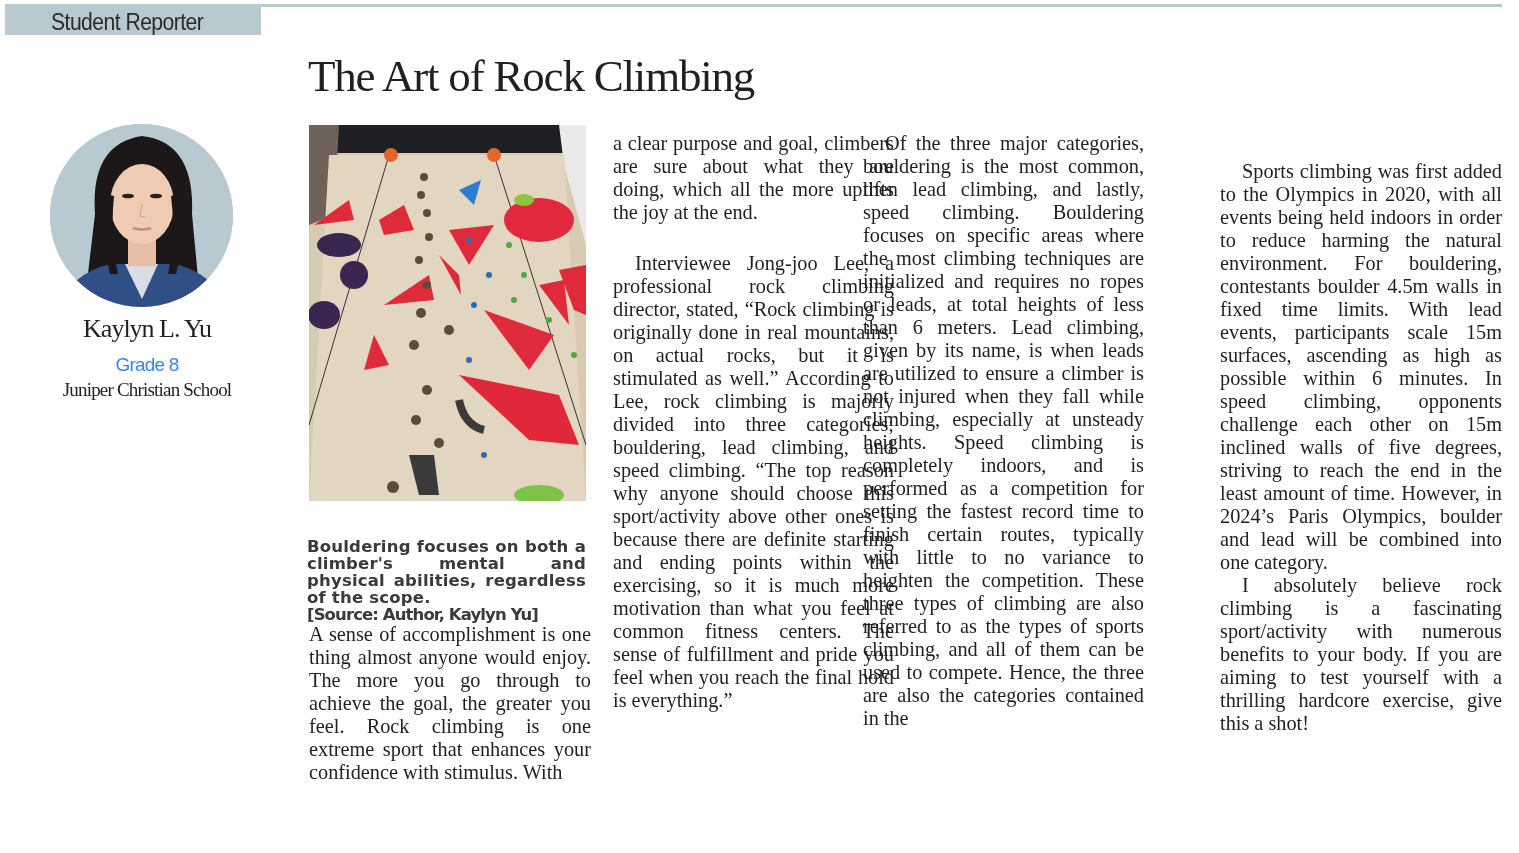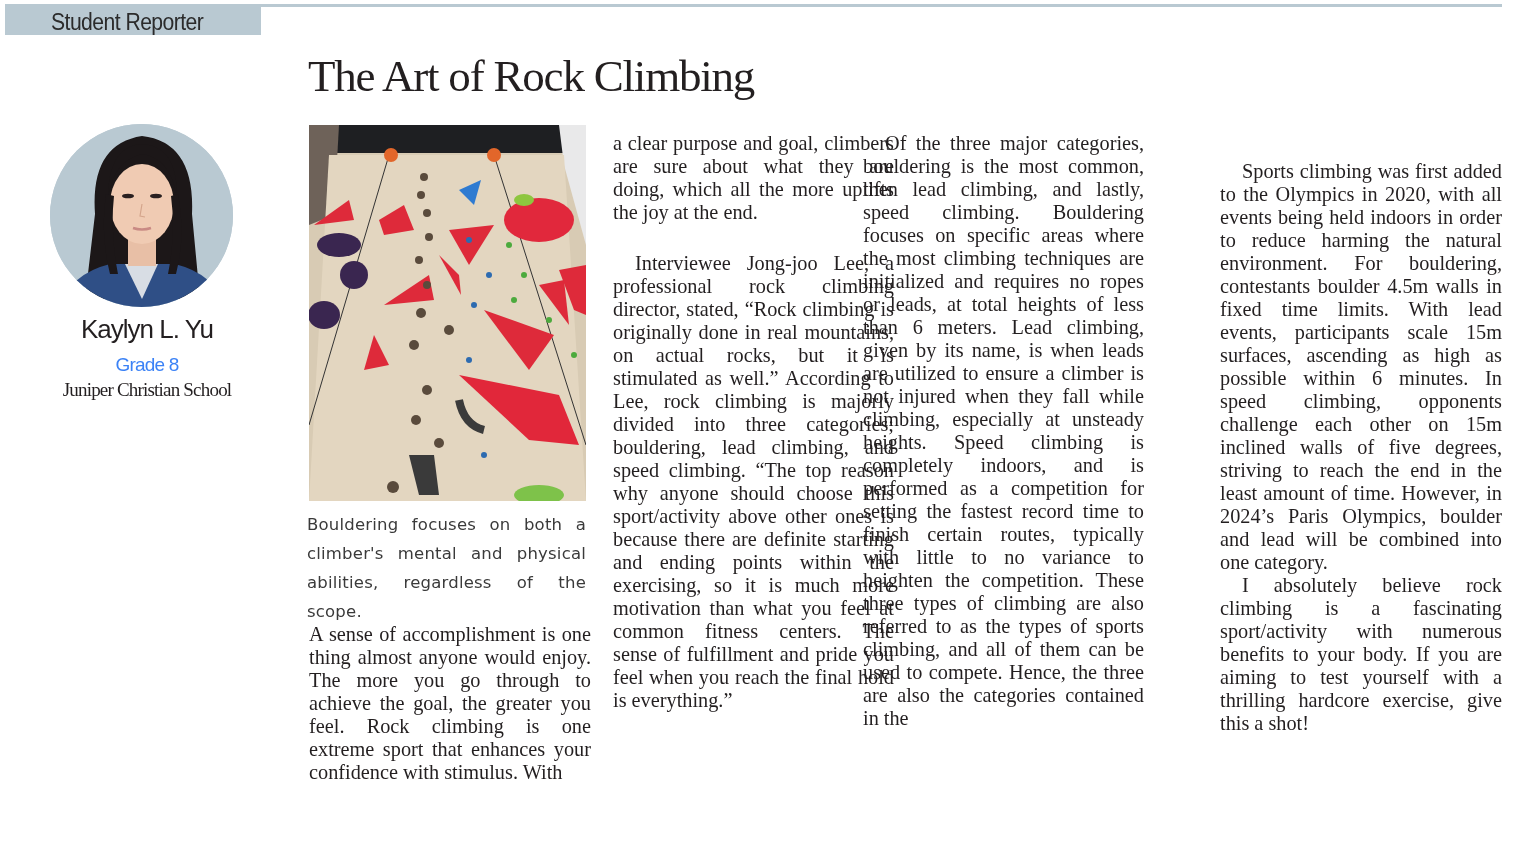--- a/index.html
+++ b/index.html
@@ -26,40 +26,40 @@
     font-family: "Liberation Serif", serif; font-size: 45px; color: #231f20;
     letter-spacing: -1.2px; margin: 8px; font-weight: normal;
   }
   
   .portrait {
     position: absolute; left: 50px; top: 124px; width: 183px; height: 183px;
     border-radius: 50%; background: #b9c9d2; overflow: hidden;
   }
   .author-name {
     position: absolute; left: 0; width: 294px; top: 314px; text-align: center;
-    font-family: Liberation Sans, sans-serif; font-size: 26px; color: #231f20;
+    font-family: Liberation Serif, serif; font-size: 26px; color: #231f20;
     letter-spacing: -1px;
   }
   .author-grade {
     position: absolute; left: 0; width: 294px; top: 354px; text-align: center;
     font-family: "Liberation Sans", sans-serif; font-size: 19px; color: #3b82f6; letter-spacing: -0.8px;
   }
   .author-school {
     position: absolute; left: 0; width: 294px; top: 379px; text-align: center;
     font-family: Liberation Serif, serif; font-size: 19px; color: #231f20; letter-spacing: -0.8px;
   }
   
   .photo {
     position: absolute; left: 309px; top: 125px; width: 277px; height: 376px;
     overflow: hidden; background: #d9cfc0;
   }
   .caption {
-    position: absolute; left: 307px; top: 510px; width: 279px;
-    font-family: "DejaVu Sans", sans-serif; font-size: 16.5px; line-height: 29px;
-    color: #3a3a3a; text-align: justify; font-weight: 400; letter-spacing: 0.2px;
+    position: absolute; left: 307px; top: 538px; width: 279px;
+    font-family: "DejaVu Sans", sans-serif; font-size: 16.5px; line-height: 17px;
+    color: #3a3a3a; text-align: justify; font-weight: 700; letter-spacing: 0.2px;
   }
   .caption .src { display: block; letter-spacing: -0.9px; text-align: left; }
   
   .col {
     position: absolute; width: 282px;
     font-size: 20.3px; line-height: 23px; color: #231f20;
     text-align: justify; text-align-last: left; margin-top: 8px;
   }
   .col p { margin: 0; }
   .col p.indent { text-indent: 22px; }
@@ -164,20 +164,21 @@
         <circle cx="205" cy="175" r="3"></circle>
       <circle cx="240" cy="195" r="3"></circle>
         <circle cx="265" cy="230" r="3"></circle>
     </g>
     <ellipse cx="230" cy="370" rx="25" ry="10" fill="#7ec24a"></ellipse>
   </svg>
 </div>
 
 <div class="caption">
   <span>Bouldering focuses on both a climber's mental and physical abilities, regardless of the scope.</span>
+  <span class="src">[Source: Author, Kaylyn Yu]</span>
 </div>
 
 <div class="col col1">
   <p>A sense of accomplishment is one thing almost anyone would enjoy. The more you go through to achieve the goal, the greater you feel. Rock climbing is one extreme sport that enhances your confidence with stimulus. With</p>
 </div>
 
 <div class="col col2">
   <p>a clear purpose and goal, climbers are sure about what they are doing, which all the more uplifts the joy at the end.</p>
   <div class="gap"></div>
   <p class="indent">Interviewee Jong-joo Lee, a professional rock climbing director, stated, “Rock climbing is originally done in real mountains, on actual rocks, but it is stimulated as well.” According to Lee, rock climbing is majorly divided into three categories; bouldering, lead climbing, and speed climbing. “The top reason why anyone should choose this sport/activity above other ones is because there are definite starting and ending points within the exercising, so it is much more motivation than what you feel at common fitness centers. The sense of fulfillment and pride you feel when you reach the final hold is everything.”</p>

